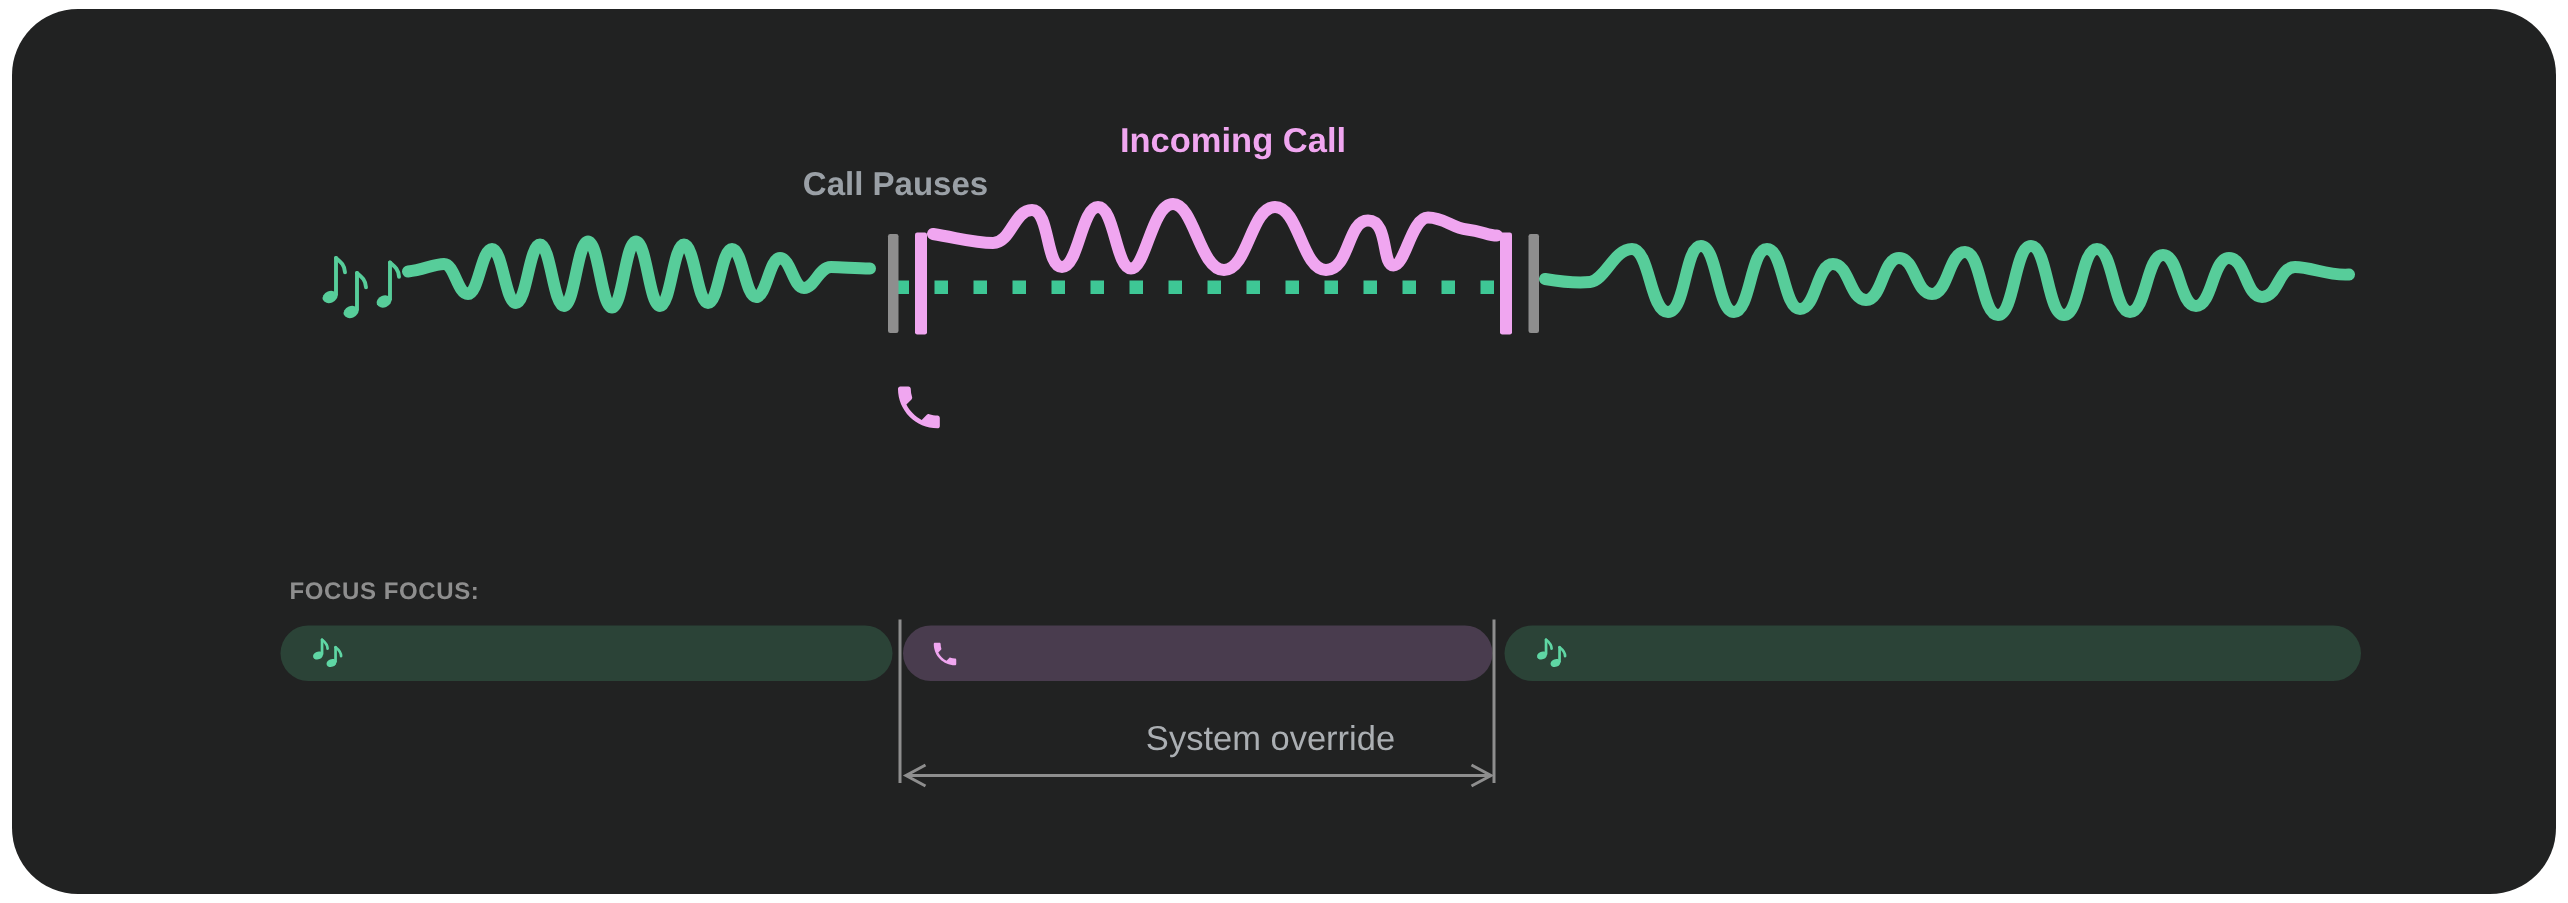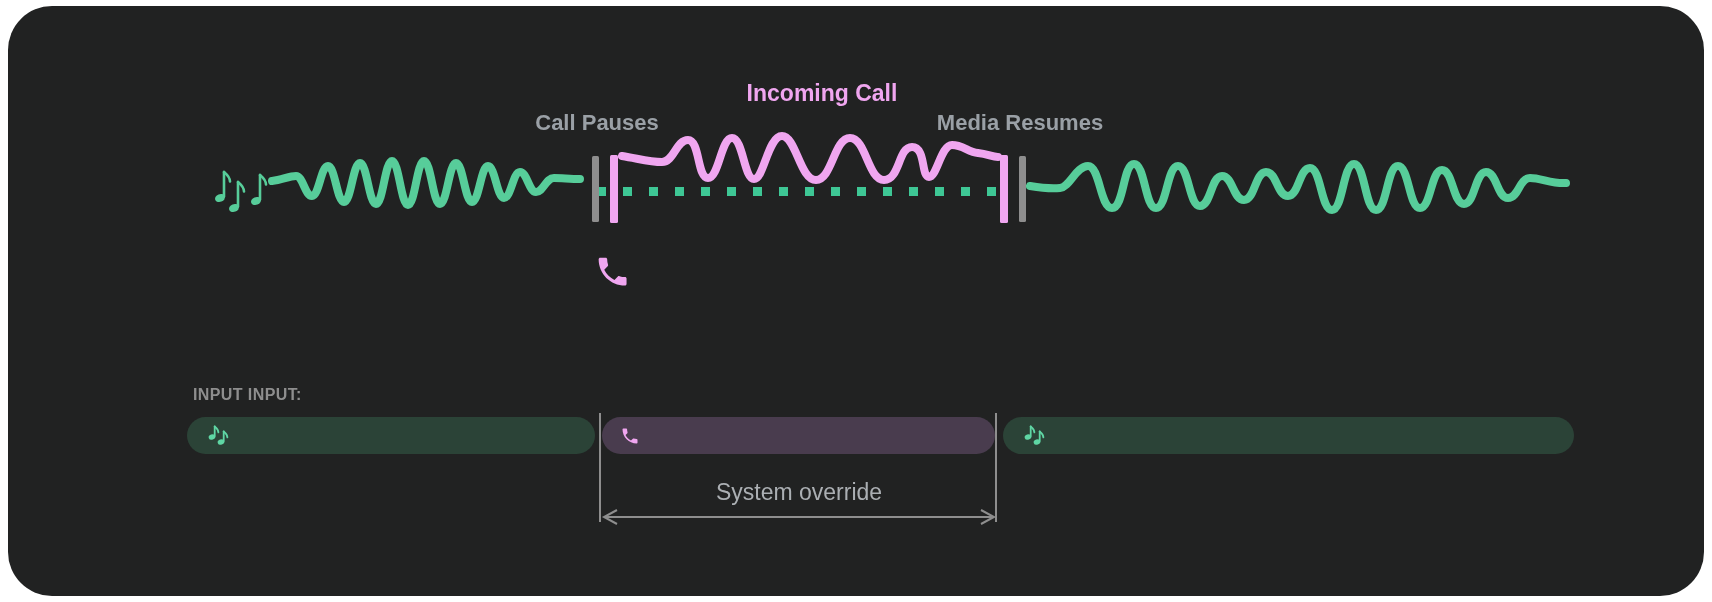--- a/index.html
+++ b/index.html
@@ -60,33 +60,33 @@
   .small-note-head{fill:var(--icon-green);}
   .small-note-stroke{fill:none;stroke:var(--icon-green);stroke-width:1.8;stroke-linecap:round;}
 
   .guide-line{
     position:absolute;top:413px;height:109px;width:2px;
     background:var(--guide-gray);
   }
   .override-label{
     font-size:23px;color:var(--annotation-gray);white-space:nowrap;
     transform:translateX(-50%);
+    margin-left:48px;
   }
   .arrow-svg{position:absolute;left:598px;top:507px;width:402px;height:20px;display:block;}
   .arrow-stroke{fill:none;stroke:var(--guide-gray);stroke-width:2;}
 </style>
 </head>
 <body>
 
 <div class="canvas">
 <div class="stage">
 
   <div class="abs label" style="left:597px;top:110px;">Call Pauses</div>
   <div class="abs label pink" style="left:811px;top:80px;margin-left:11px;">Incoming Call</div>
-  <div class="abs label" style="left:1020px;top:110px;">Media Resumes</div>
 
   <svg class="timeline-svg" viewBox="0 0 1712 602">
 
     <g transform="translate(210,166)">
       <g transform="translate(10,32)">
         <ellipse class="note-head" cx="0" cy="0" rx="5.1" ry="3.9" transform="rotate(-22)"></ellipse>
         <path class="note-stroke" d="M4 -1.5 V-26"></path>
         <path class="note-stroke" d="M4 -26 C7 -23.5 9.8 -21.5 10 -16.5"></path>
       </g>
       <g transform="translate(24,42)">
@@ -128,21 +128,21 @@
       S1211,176 1222,176 S1233,200 1244,200 S1255,172 1266,172 S1277,196 1288,196
       S1299,168 1310,168 S1321,210 1332,210 S1343,164 1354,164 S1365,210 1376,210
       S1387,166 1398,166 S1409,208 1420,208 S1431,170 1442,170 S1453,204 1464,204
       S1475,172 1486,172 S1497,198 1508,198 S1519,178 1530,178 S1552,184 1566,183"></path>
 
     <g transform="translate(594,253) scale(1.55)">
       <path class="phone-fill" d="M6.62 10.79c1.44 2.83 3.76 5.14 6.59 6.59l2.2-2.2c.27-.27.67-.36 1.02-.24 1.12.37 2.33.57 3.57.57.55 0 1 .45 1 1V20c0 .55-.45 1-1 1-9.39 0-17-7.61-17-17 0-.55.45-1 1-1h3.5c.55 0 1 .45 1 1 0 1.25.2 2.45.57 3.57.11.35.03.74-.25 1.02l-2.2 2.2z"></path>
     </g>
   </svg>
 
-  <div class="abs focus-heading" style="left:193px;top:386px;">INPUT INPUT:</div>
+  <div class="abs focus-heading" style="left:193px;top:386px;">FOCUS FOCUS:</div>
 
   <div class="focus-bar green" style="left:187px;width:408px;">
     <svg width="27" height="25" viewBox="0 0 27 25">
       <g transform="translate(7,14)">
         <ellipse class="small-note-head" cx="0" cy="0" rx="3.4" ry="2.6" transform="rotate(-22)"></ellipse>
         <path class="small-note-stroke" d="M2.7 -1 V-10.5"></path>
         <path class="small-note-stroke" d="M2.7 -10.5 C4.6 -9 6.3 -7.8 6.4 -4.6"></path>
       </g>
       <g transform="translate(16,19)">
         <ellipse class="small-note-head" cx="0" cy="0" rx="3.4" ry="2.6" transform="rotate(-22)"></ellipse>

